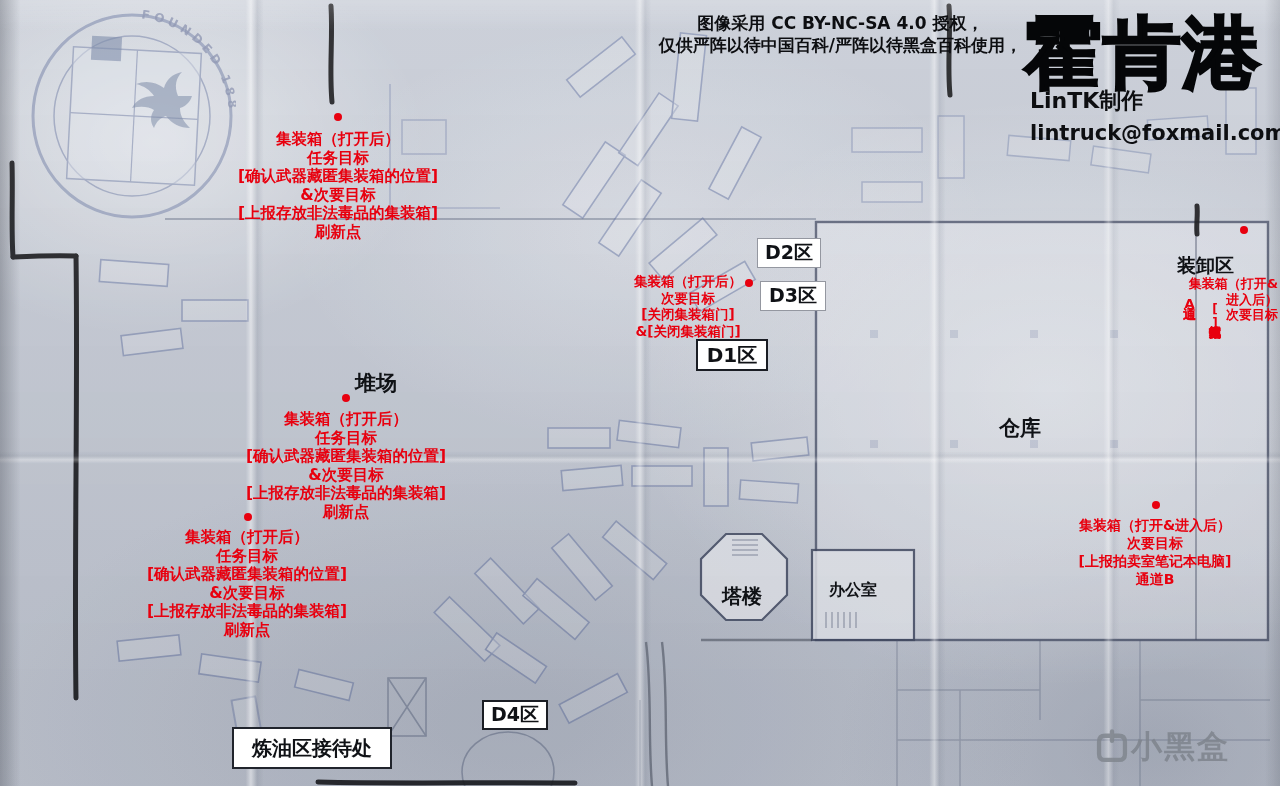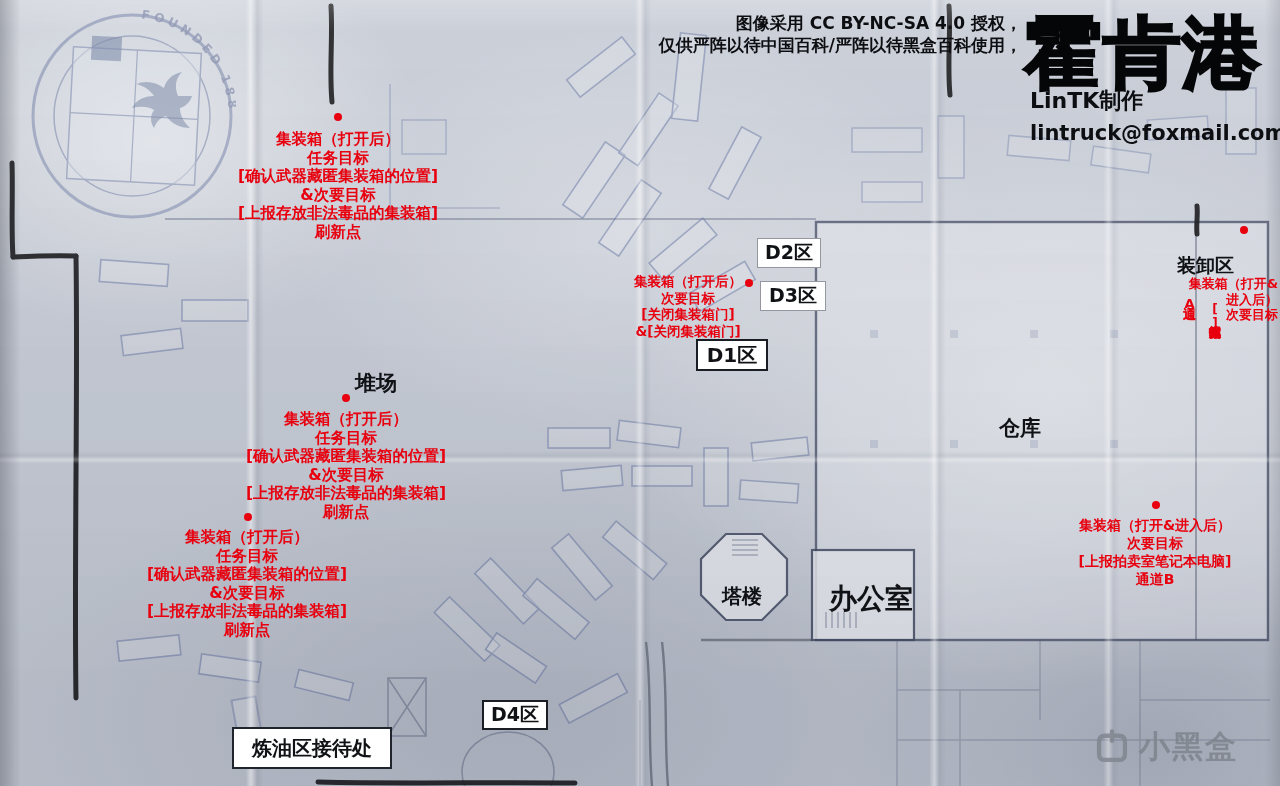--- a/index.html
+++ b/index.html
@@ -20,38 +20,38 @@
     position:absolute; inset:0; pointer-events:none;
     background:
       linear-gradient(90deg, rgba(40,44,54,0.28), transparent 1.6%),
       linear-gradient(270deg, rgba(40,44,54,0.15), transparent 1.2%),
       linear-gradient(180deg, rgba(255,255,255,0.18), transparent 4%),
       linear-gradient(90deg, transparent 0%, transparent 19.2%, rgba(255,255,255,0.45) 19.6%, rgba(108,115,132,0.18) 20.1%, transparent 20.6%, transparent 49.6%, rgba(255,255,255,0.4) 50%, rgba(108,115,132,0.15) 50.4%, transparent 50.9%, transparent 72.6%, rgba(255,255,255,0.4) 73%, rgba(108,115,132,0.15) 73.4%, transparent 73.9%, transparent 86.2%, rgba(255,255,255,0.35) 86.6%, rgba(108,115,132,0.12) 87%, transparent 87.5%),
       linear-gradient(0deg, transparent 0%, transparent 41%, rgba(255,255,255,0.3) 41.5%, rgba(108,115,132,0.12) 42%, transparent 42.6%),
       linear-gradient(180deg, rgba(255,255,255,0.1), rgba(96,102,118,0.16) 88%);
   }
   .stamp { position:absolute; left:26px; top:10px; }
-  .license { position:absolute; right:258px; top:12px; text-align:right; font-weight:bold; font-size:17px; line-height:22px; color:#0d0e11; }
+  .license { position:absolute; right:258px; top:12px; text-align:center; font-weight:bold; font-size:17px; line-height:22px; color:#0d0e11; }
   .license div { white-space:nowrap; }
   .title { position:absolute; left:1024px; top:2px; font-size:78px; font-weight:bold; color:#050608; letter-spacing:1px; -webkit-text-stroke:2.5px #050608; white-space:nowrap; }
   .author { position:absolute; left:1030px; top:86px; font-size:22px; font-weight:bold; color:#0d0e11; }
   .email  { position:absolute; left:1030px; top:121px; font-size:21px; font-weight:bold; color:#0d0e11; }
   .dot { position:absolute; width:8px; height:8px; border-radius:50%; background:#e8000f; }
   .red-note { position:absolute; color:#e8000f; font-weight:bold; text-align:center; font-size:15.5px; line-height:18.6px; }
   .red-note div { white-space:nowrap; }
   .red-note.small { font-size:13.5px; line-height:16.5px; }
   .red-note.right { text-align:right; font-size:13px; line-height:15.5px; }
   .red-note.right div { white-space:normal; }
   .vtext { position:absolute; color:#e8000f; font-weight:bold; writing-mode:vertical-rl; text-orientation:upright; }
   .zone-label { position:absolute; color:#101216; font-weight:bold; white-space:nowrap; }
   .zone-box { position:absolute; background:#ffffff; display:flex; align-items:center; justify-content:center; font-weight:bold; color:#101216; }
   .zone-box.light { border:1.5px solid rgba(60,66,82,0.55);text-align:right; }
   .zone-box.heavy { border:2.5px solid #1a1d24;align-items:flex-end; }
   .zone-box.refinery { border:2px solid #20242c; }
-  .watermark { position:absolute; left:1093px; top:726px; display:flex; align-items:center; gap:8px; opacity:0.85; }
+  .watermark { position:absolute; left:1093px; top:726px; display:flex; align-items:center; opacity:0.85; }
   .wm-text { font-size:31px; font-weight:bold; color:#7e848c; letter-spacing:2px; }
 </style>
 </head>
 <body>
 
 <div id="map">
 
   <svg class="layer" width="1280" height="786" viewBox="0 0 1280 786">
 
     <rect x="816" y="222" width="452" height="418" fill="rgba(236,239,244,0.55)" stroke="#39415a" stroke-width="2.4" opacity="0.75"></rect>
@@ -248,21 +248,21 @@
     <div>集装箱（打开&amp;进入后）</div>
     <div>次要目标</div>
     <div>[上报拍卖室笔记本电脑]</div>
     <div>通道B</div>
   </div>
 
   <div class="zone-label" style="left:355px;top:369px;font-size:21px">堆场</div>
   <div class="zone-label" style="left:999px;top:414px;font-size:21px">仓库</div>
   <div class="zone-label" style="left:1177px;top:253px;font-size:19px">装卸区</div>
   <div class="zone-label" style="left:722px;top:583px;font-size:20px">塔楼</div>
-  <div class="zone-label" style="left:829px;top:580px;font-size:28px">办公室</div>
+  <div class="zone-label" style="left:829px;top:580px;font-size:16px">办公室</div>
 
   <div class="zone-box light" style="left:757px;top:238px;width:64px;height:30px;font-size:19px">
     <span>D2区</span>
   </div>
   <div class="zone-box light" style="left:760px;top:281px;width:66px;height:30px;font-size:19px">
     <span>D3区</span>
   </div>
   <div class="zone-box heavy" style="left:696px;top:339px;width:72px;height:32px;font-size:20px">
     <span>D1区</span>
   </div>

